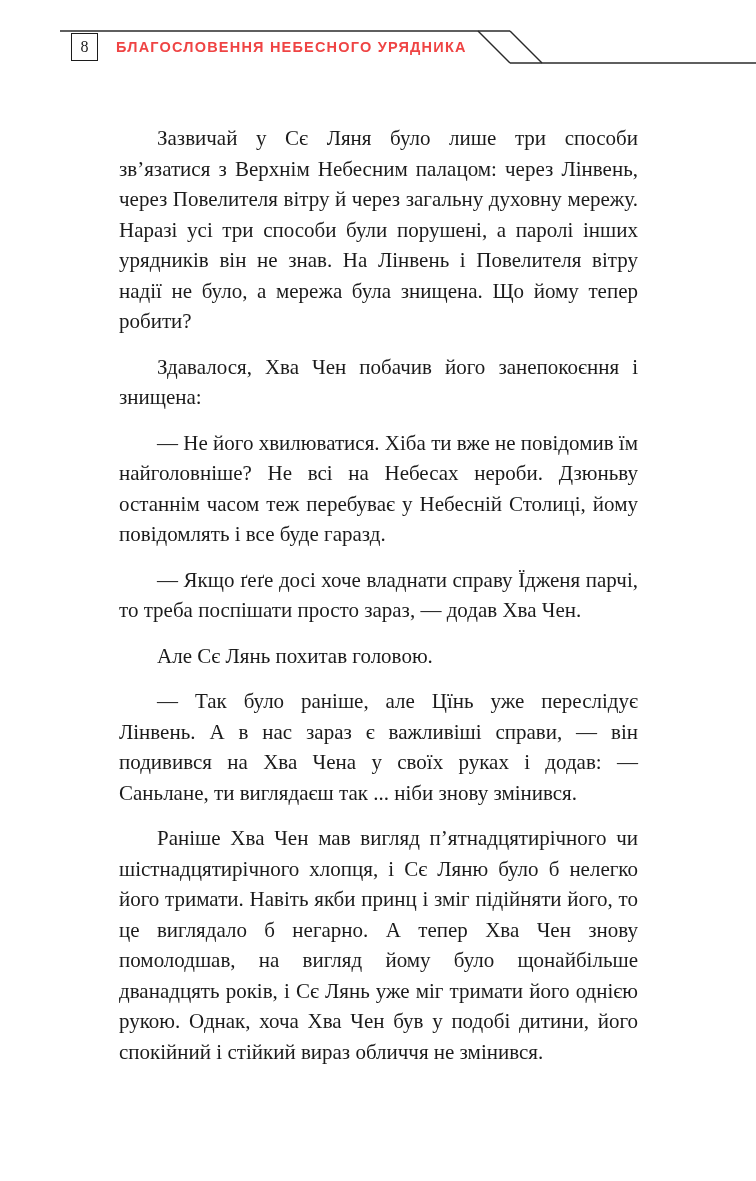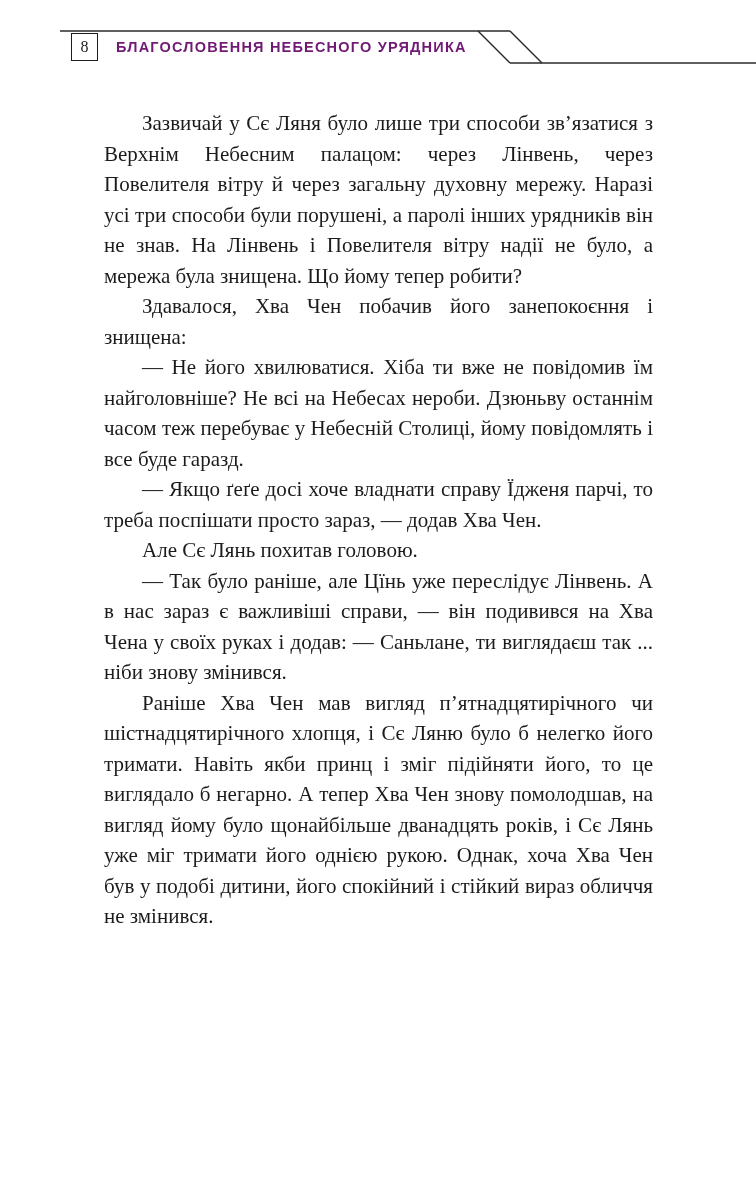--- a/index.html
+++ b/index.html
@@ -46,35 +46,35 @@
     color: #1c1c1c;
   }
   .header-title {
     position: absolute;
     left: 116px;
     top: 39px;
     font-family: "Liberation Sans", sans-serif;
     font-weight: bold;
     font-size: 14.5px;
     letter-spacing: 1.2px;
-    color: #701a75;
+    color: #ef4444;
     white-space: nowrap;
   }
   .page-body {
     position: absolute;
     left: 104px;
     top: 108px;
     width: 549px;
     color: #1b1b1b;
     font-size: 21px;
     line-height: 30.5px;
     text-align: justify;
   }
   .page-body p {
-    margin: 0;
+    margin: 15px;
     padding: 0;
     text-indent: 38px;
   }
 </style>
 </head>
 <body>
 
 <div class="page">
 
   <div class="header">

